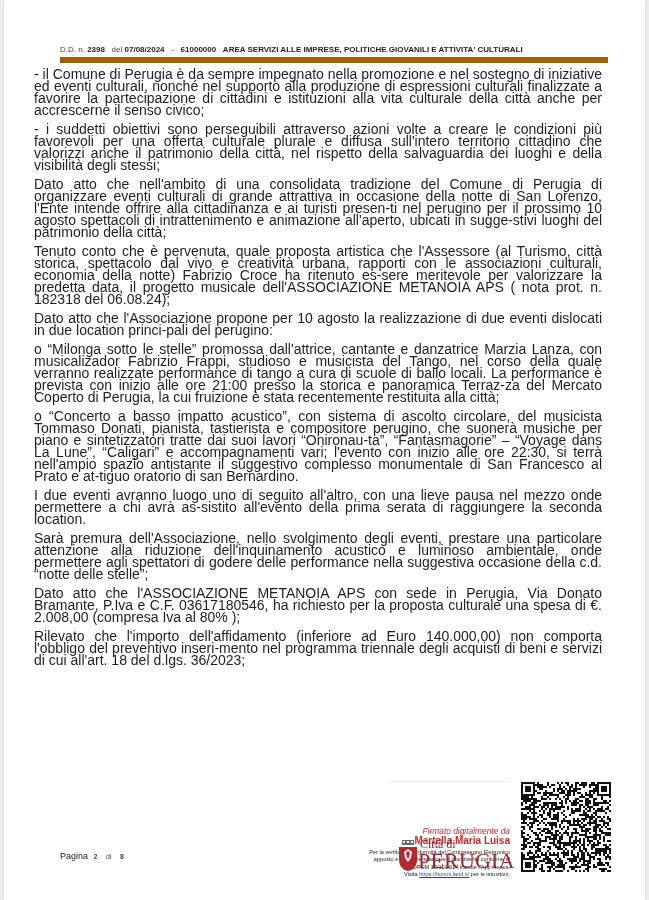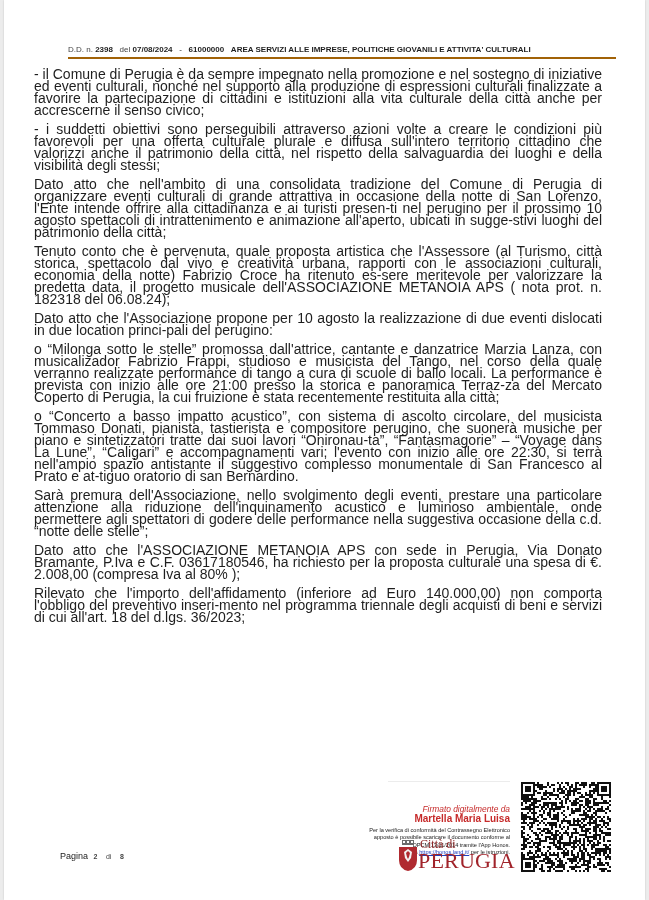--- a/index.html
+++ b/index.html
@@ -8,36 +8,36 @@
     background: #ececec;
     font-family: "Liberation Sans", sans-serif;
     color: #1e1e1e;
   }
   .page {
     position: absolute; left: 4px; top: 0; width: 641px; height: 900px;
     background: #ffffff;
     box-shadow: 0 0 2px rgba(0,0,0,0.15);
   }
   .header {
-    position: absolute; left: 64px; top: 45px; width: 548px;
+    position: absolute; left: 56px; top: 45px; width: 548px;
     font-size: 8px; letter-spacing: 0; white-space: nowrap;
-    padding-bottom: 3px; border-bottom: 2px solid #a16207;
+    padding-bottom: 3px; border-bottom: 6px solid #a16207;
   }
   .header b { font-weight: bold; }
   .header .light { color: #444; }
   .body {
     position: absolute; left: 30px; top: 68px; width: 568px;
     font-size: 14px; line-height: 12px; text-align: justify;
   }
   .body p { margin: 0 0 7px 0; }
   .sig-rule {
     position: absolute; left: 384px; top: 781px; width: 122px; height: 1px; background: #ececec;
   }
   .signature {
-    position: absolute; left: 330px; top: 804px; width: 176px; text-align: right;
+    position: absolute; left: 330px; top: 826px; width: 176px; text-align: right;
   }
   .sig-line1 { color: #c62a2a; font-style: italic; font-size: 8.4px; line-height: 10px; }
   .sig-line2 { color: #c62a2a; font-weight: bold; font-size: 10px; line-height: 10px; }
   .sig-note { font-size: 5.6px; line-height: 7.4px; color: #222; margin-top: 3px; }
   .sig-note a { color: #1f3fbf; text-decoration: underline; }
   .logo {
     position: absolute; left: 394px; top: 838px; width: 112px; height: 40px;
   }
   .logo .shield { position: absolute; left: 0; top: 2px; width: 20px; height: 32px; }
   .logo .citta { position: absolute; left: 22px; top: -1px; font-family: Liberation Serif, serif; font-size: 12px; color: #8a1d1d; }
@@ -67,20 +67,21 @@
   </div>
 
   <div class="body">
     <p>- il Comune di Perugia è da sempre impegnato nella promozione e nel sostegno di iniziative ed eventi culturali, nonché nel supporto alla produzione di espressioni culturali finalizzate a favorire la partecipazione di cittadini e istituzioni alla vita culturale della città anche per accrescerne il senso civico;</p>
     <p> - i suddetti obiettivi sono perseguibili attraverso azioni volte a creare le condizioni più favorevoli per una offerta culturale plurale e diffusa sull'intero territorio cittadino che valorizzi anche il patrimonio della città, nel rispetto della salvaguardia dei luoghi e della visibilità degli stessi;</p>
     <p>Dato atto che  nell'ambito di una consolidata  tradizione del Comune di Perugia di organizzare  eventi culturali di grande attrattiva  in occasione della notte di San Lorenzo, l'Ente intende offrire alla cittadinanza e ai turisti presen-ti nel perugino per il prossimo 10 agosto  spettacoli  di intrattenimento e animazione  all'aperto,  ubicati  in sugge-stivi luoghi del patrimonio della città;</p>
     <p>Tenuto conto che  è pervenuta, quale proposta artistica che l'Assessore (al  Turismo, città storica, spettacolo dal vivo e creatività urbana, rapporti con le associazioni culturali, economia della notte) Fabrizio Croce  ha ritenuto es-sere meritevole per valorizzare la predetta data, il progetto musicale dell'ASSOCIAZIONE METANOIA APS ( nota prot. n. 182318 del 06.08.24);</p>
     <p>Dato atto che l'Associazione propone per 10 agosto la realizzazione di due eventi  dislocati in due location princi-pali del perugino:</p>
     <p>o “Milonga sotto le stelle” promossa dall'attrice, cantante e danzatrice  Marzia Lanza, con musicalizador Fabrizio Frappi, studioso e musicista del Tango, nel corso della quale  verranno realizzate performance di tango a cura di scuole di ballo locali. La performance è prevista  con inizio alle ore 21:00 presso la  storica e panoramica Terraz-za del Mercato Coperto di Perugia, la cui fruizione è stata recentemente restituita alla città;</p>
     <p>o “Concerto a basso impatto acustico”, con sistema di ascolto circolare, del musicista Tommaso Donati,   pianista, tastierista e compositore perugino, che suonerà musiche per piano e sintetizzatori tratte dai suoi lavori “Onironau-ta”, “Fantasmagorie”  – “Voyage dans La Lune”, “Caligari” e  accompagnamenti  vari; l'evento con inizio alle ore 22:30, si terrà  nell'ampio spazio antistante il suggestivo complesso monumentale di San Francesco al Prato e  at-tiguo oratorio di san Bernardino.</p>
+    <p>I due eventi avranno luogo uno di seguito all'altro, con una lieve pausa nel mezzo onde permettere a chi avrà as-sistito all'evento della prima serata di raggiungere la seconda location.</p>
     <p>Sarà premura dell'Associazione, nello svolgimento degli eventi, prestare una particolare attenzione alla riduzione dell'inquinamento acustico e luminoso ambientale, onde permettere agli spettatori di godere delle performance nella suggestiva occasione della c.d. “notte delle  stelle”;</p>
     <p>Dato atto che l'ASSOCIAZIONE METANOIA APS con sede in Perugia, Via Donato Bramante, P.Iva e C.F. 03617180546, ha richiesto per la proposta culturale una spesa di €. 2.008,00 (compresa Iva al 80% );</p>
     <p>Rilevato che l'importo dell'affidamento (inferiore ad Euro 140.000,00) non comporta l'obbligo del preventivo inseri-mento nel programma triennale degli acquisti di beni e servizi di cui all'art. 18 del d.lgs. 36/2023;</p>
   </div>
 
   <div class="sig-rule"></div>
 
   <div class="signature">
     <div class="sig-line1">Firmato digitalmente da</div>
     <div class="sig-line2">Martella Maria Luisa</div>

